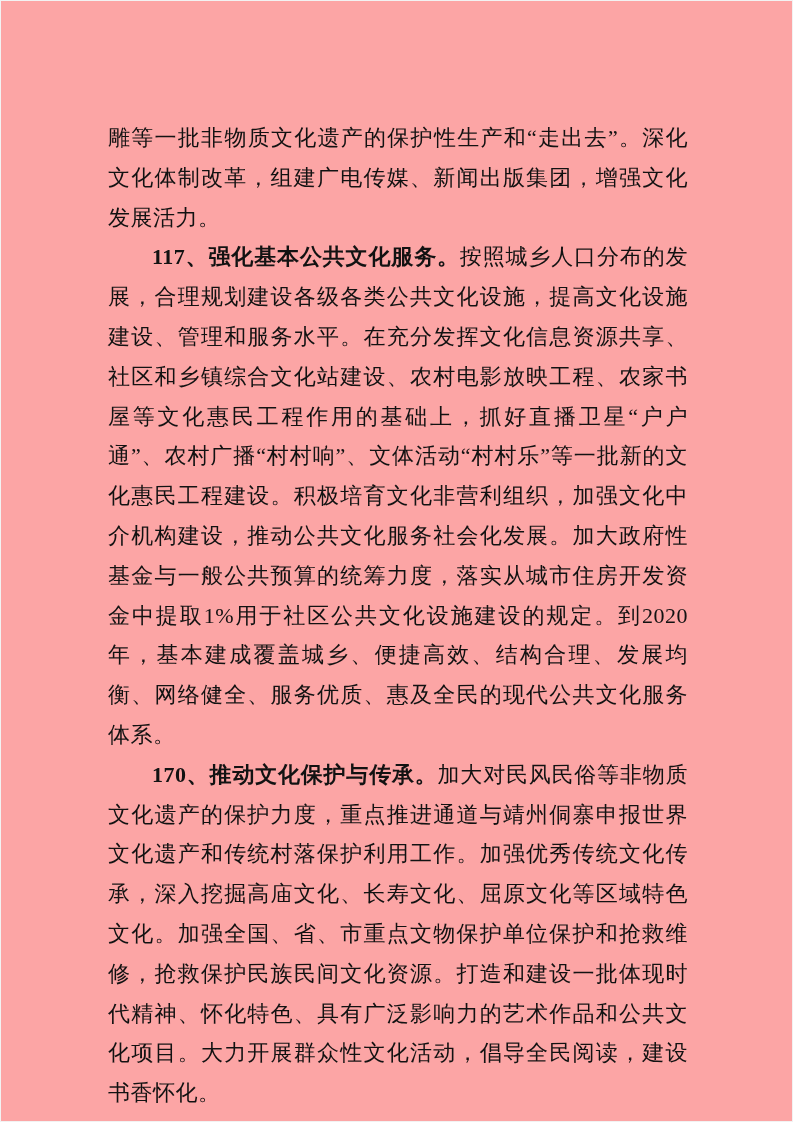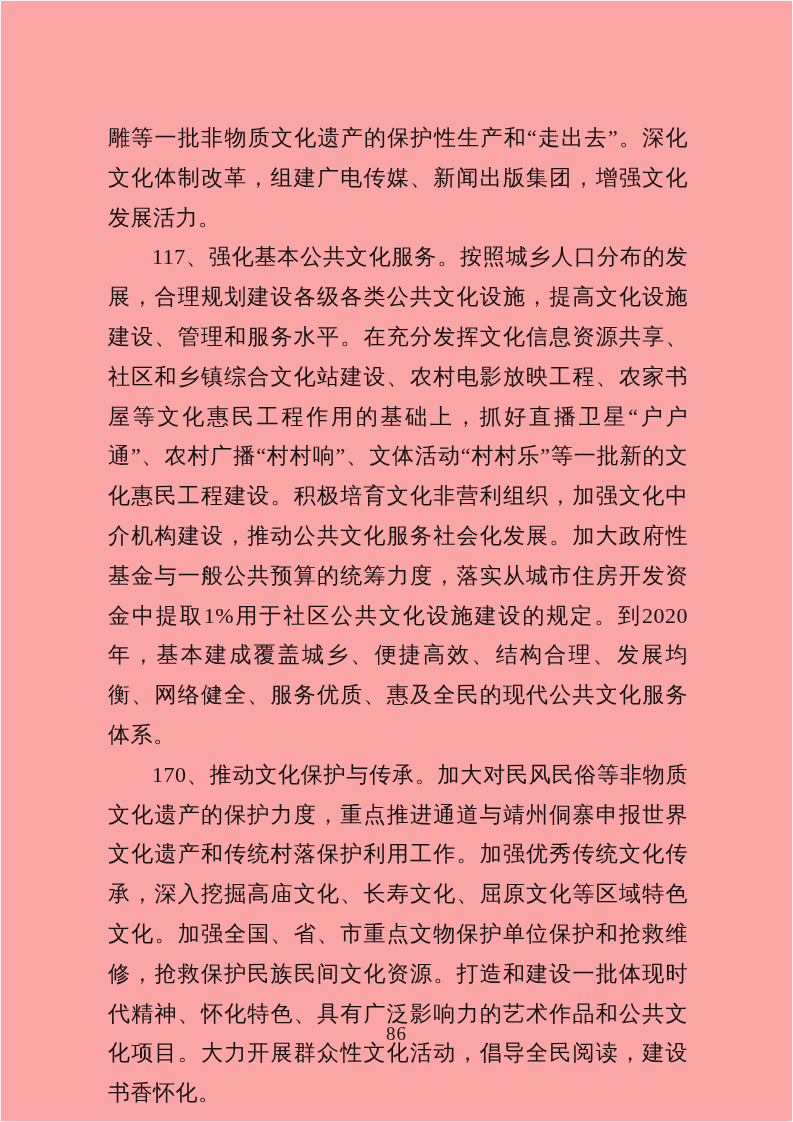--- a/index.html
+++ b/index.html
@@ -35,21 +35,21 @@
     letter-spacing: 0.5px;
   }
   .content p {
     margin: 0;
     padding: 0;
   }
   .content p.indented {
     text-indent: 2em;
   }
   .run-heading {
-    font-weight: 400;
+    font-weight: 700;
   }
   .page-number {
     position: absolute;
     left: 0;
     top: 1022px;
     width: 793px;
     text-align: center;
     font-size: 19px;
     line-height: 24px;
     color: #1a1a1a;
@@ -64,15 +64,14 @@
   <main class="content">
 
     <p><span>雕等一批非物质文化遗产的保护性生产和“走出去”。深化文化体制改革，组建广电传媒、新闻出版集团，增强文化发展活力。</span></p>
 
     <p class="indented"><span class="run-heading">117、强化基本公共文化服务。</span><span>按照城乡人口分布的发展，合理规划建设各级各类公共文化设施，提高文化设施建设、管理和服务水平。在充分发挥文化信息资源共享、社区和乡镇综合文化站建设、农村电影放映工程、农家书屋等文化惠民工程作用的基础上，抓好直播卫星“户户通”、农村广播“村村响”、文体活动“村村乐”等一批新的文化惠民工程建设。积极培育文化非营利组织，加强文化中介机构建设，推动公共文化服务社会化发展。加大政府性基金与一般公共预算的统筹力度，落实从城市住房开发资金中提取1%用于社区公共文化设施建设的规定。到2020年，基本建成覆盖城乡、便捷高效、结构合理、发展均衡、网络健全、服务优质、惠及全民的现代公共文化服务体系。</span></p>
 
     <p class="indented"><span class="run-heading">170、推动文化保护与传承。</span><span>加大对民风民俗等非物质文化遗产的保护力度，重点推进通道与靖州侗寨申报世界文化遗产和传统村落保护利用工作。加强优秀传统文化传承，深入挖掘高庙文化、长寿文化、屈原文化等区域特色文化。加强全国、省、市重点文物保护单位保护和抢救维修，抢救保护民族民间文化资源。打造和建设一批体现时代精神、怀化特色、具有广泛影响力的艺术作品和公共文化项目。大力开展群众性文化活动，倡导全民阅读，建设书香怀化。</span></p>
 
   </main>
 
-  <div class="page-number">86</div>
 
 </div>
 
 </body></html>

